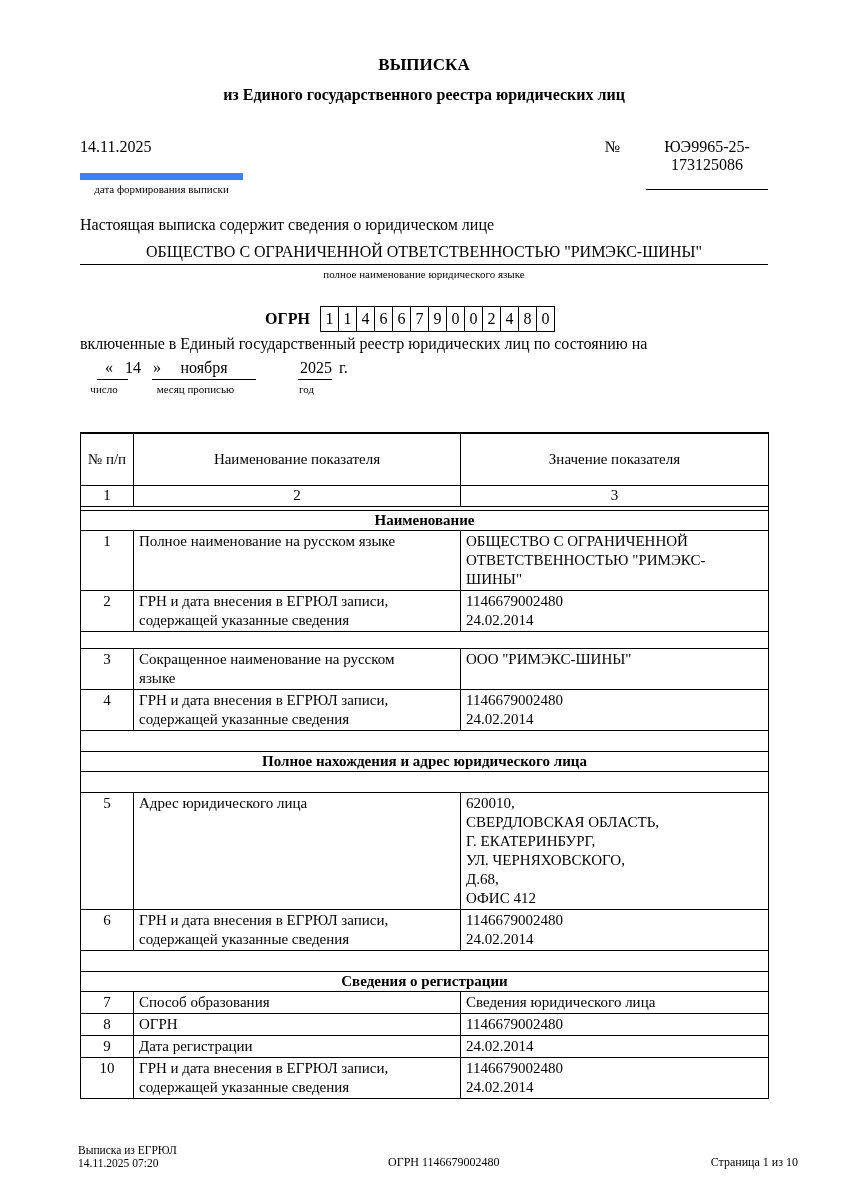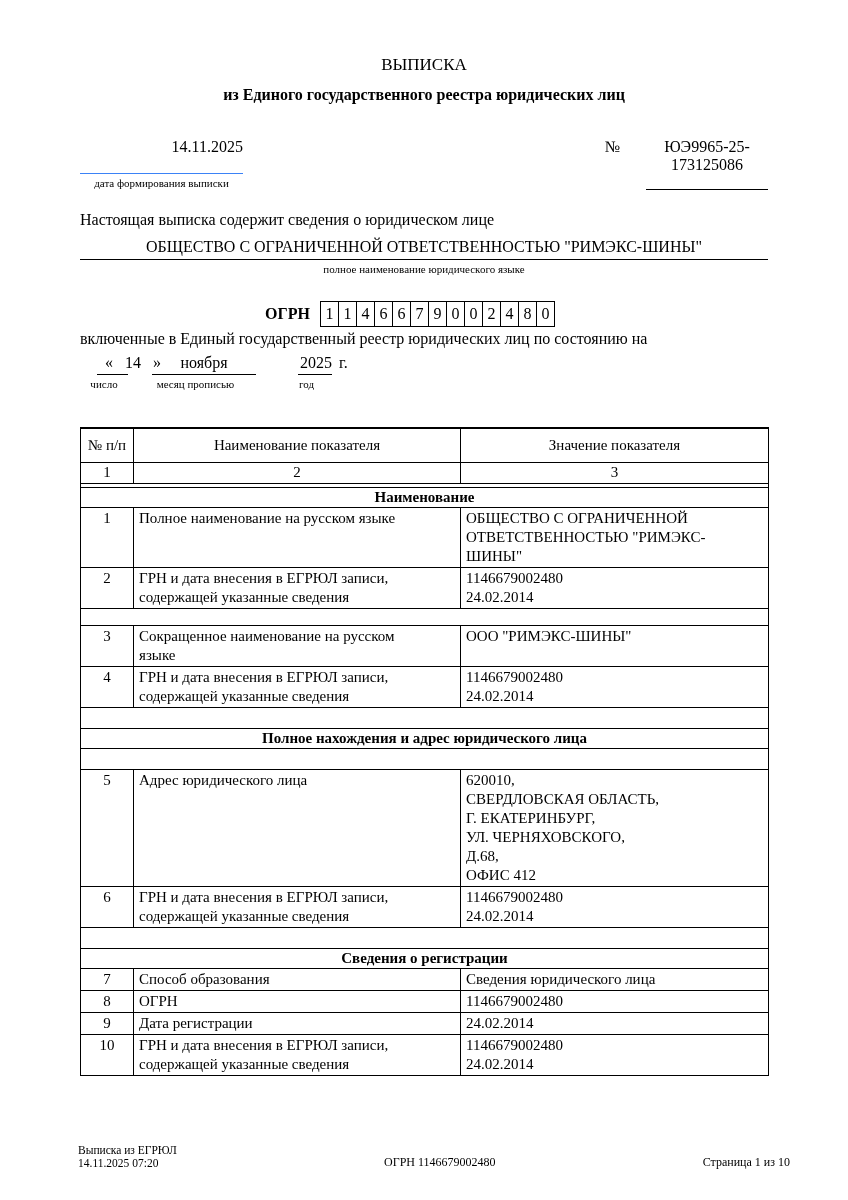--- a/index.html
+++ b/index.html
@@ -1,26 +1,26 @@
 <!DOCTYPE html>
 <html><head>
 <meta charset="utf-8">
 <style>
   * { box-sizing: border-box; margin: 0; padding: 0; }
   html, body { background: #ffffff; }
   body { font-family: "Liberation Serif", "DejaVu Serif", serif; color: #000; }
   .page { position: relative; width: 848px; height: 1200px; background: #fff; overflow: hidden; }
   .content { margin: 0 80px; width: 688px; }
 
-  .title { padding-top: 55px; text-align: center; font-size: 17px; font-weight: normal; }
+  .title { padding-top: 55px; text-align: center; font-size: 17px; font-weight: bold; }
   .subtitle { margin-top: 11px; text-align: center; font-size: 16px; font-weight: bold; }
 
   .date-num { margin-top: 34px; display: flex; justify-content: space-between; align-items: flex-start; }
   .date-block { width: 163px; }
-  .date-text { font-size: 16px; text-align: right; padding-bottom: 17px; border-bottom: 1px solid #3b82f6; }
+  .date-text { font-size: 16px; text-align: left; padding-bottom: 17px; border-bottom: 7px solid #3b82f6; }
   .cap { font-size: 11px; margin-top: 3px; text-align: center; }
   .num-group { display: flex; align-items: flex-start; }
   .num-label { font-size: 16px; margin-right: 26px; }
   .num-block { width: 122px; }
   .num-text { font-size: 16px; text-align: center; white-space: pre-line; padding-bottom: 15px; border-bottom: 1px solid #000; }
 
   .intro { margin-top: 21px; font-size: 16px; }
   .company { margin-top: 9px; text-align: center; font-size: 16px; border-bottom: 1px solid #000; padding-bottom: 3px; }
 
   .ogrn-row { margin-top: 26px; display: flex; justify-content: center; align-items: center; transform: translateX(-14px); }
@@ -40,29 +40,29 @@
   .seg-month { width: 121px; margin-left: 7px; }
   .seg-year { width: 51px; margin-left: 25px; }
   .g-suffix { margin-left: 7px; }
 
   table.main { margin-top: 37px; border-collapse: collapse; width: 688px; border-top: 2px solid #000; table-layout: fixed; }
   table.main td { border: 1px solid #000; font-size: 15px; line-height: 19px; vertical-align: top;
                   padding: 1px 5px; white-space: pre-line; overflow: hidden; }
   col.c-num { width: 53px; }
   col.c-name { width: 327px; }
   col.c-val { width: 308px; }
-  tr.thead td { text-align: center; white-space: nowrap; height: 25px; vertical-align: middle; padding: 7px 2px; }
+  tr.thead td { text-align: center; white-space: nowrap; height: 25px; vertical-align: middle; padding: 16px 2px; }
   tr.cnum td { text-align: center; height: 21px; padding: 0 2px; }
   td.num { text-align: center; padding: 1px 2px; }
   tr.section td { text-align: center; font-weight: bold; height: 20px; vertical-align: middle; padding: 0 4px; }
   tr.sp-xs td { height: 4px; padding: 0; font-size: 1px; line-height: 1px; }
   tr.sp-sm td { height: 17px; padding: 0; font-size: 1px; line-height: 1px; }
   tr.sp-md td { height: 21px; padding: 0; font-size: 1px; line-height: 1px; }
 
-  .footer { position: absolute; left: 78px; right: 58px; bottom: 30px;
+  .footer { position: absolute; left: 78px; right: 50px; bottom: 30px;
             display: flex; justify-content: space-between; align-items: flex-end; }
   .footer-left { font-size: 11.5px; line-height: 13px; text-align: left; }
   .footer-center { font-size: 12px; }
   .footer-right { font-size: 12px; }
 </style>
 </head>
 <body>
 
 <div class="page">
   <div class="content">

